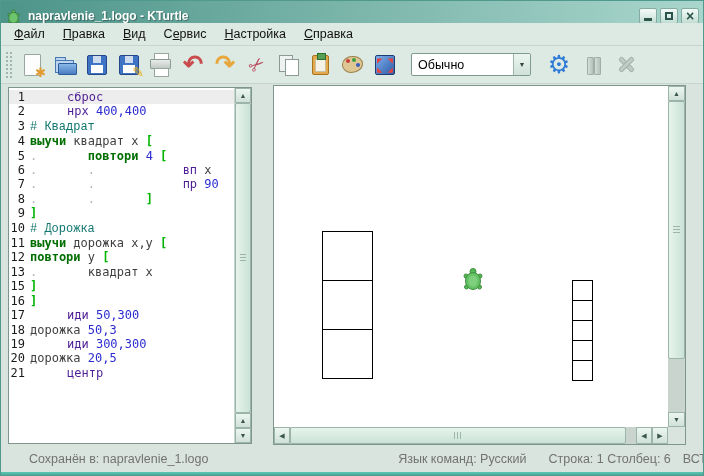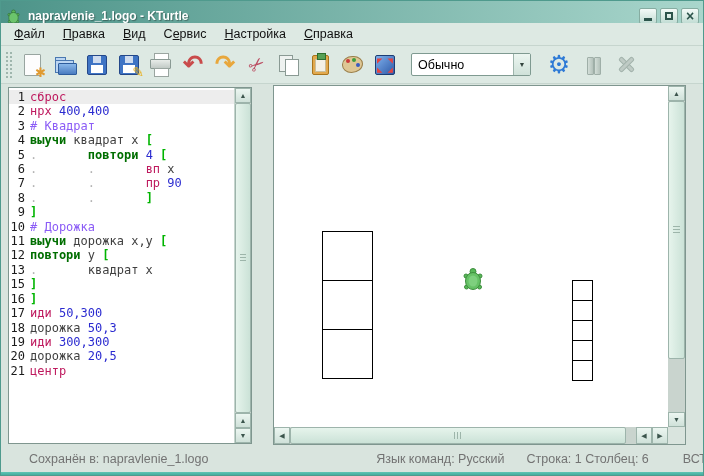--- a/index.html
+++ b/index.html
@@ -78,24 +78,24 @@
   .run-group{margin-left:12px;display:flex;align-items:center;gap:2px;}
   
   .main{position:absolute;left:0;top:83px;width:702px;height:362px;}
   .editor-pane{position:absolute;left:7px;top:3px;width:244px;height:357px;background:#fff;
     border:1px solid #7f968f;box-sizing:border-box;}
   .code-area{position:absolute;left:0;top:0;bottom:0;right:16px;overflow:hidden;padding-top:2px;
     font-family:"DejaVu Sans Mono",monospace;font-size:12px;line-height:14.4px;}
   .code-line{display:flex;white-space:pre;}
   .code-line.active{background:#ededed;}
   .lnum{width:16px;text-align:right;margin-right:5px;color:#1a1a1a;flex:none;}
-  .tk-cmd{color:#be185d;}
+  .tk-cmd{color:#4c1d95;margin-left:37px;}
   .tk-kw{color:#006e00;font-weight:bold;}
   .tk-num{color:#2b2bd0;}
-  .tk-com{color:#8b5cf6;}
+  .tk-com{color:#0f766e;font-family:Liberation Mono, monospace;}
   .tk-id{color:#3f3f3f;}
   .tk-br{color:#00b400;font-weight:bold;}
   .tk-dot{color:#b4b4b4;}
   
   .sbtn{height:15px;width:100%;flex:none;background:linear-gradient(#ecf6f1,#cfe1d9);
     border:1px solid #9db4ab;box-sizing:border-box;display:flex;align-items:center;
     justify-content:center;font-size:7px;color:#3c554d;}
   .sbtn.h{width:16px;height:100%;}
   .strack{flex:1;background:#c9d4ce;position:relative;}
   .sthumb{position:absolute;background:linear-gradient(to right,#e6f4ec,#cbe2d7);
@@ -114,21 +114,21 @@
   .square{position:absolute;border:1px solid #000;box-sizing:border-box;}
   .turtle{position:absolute;width:22px;height:24px;}
   .canvas-vscroll{position:absolute;right:0;top:0;bottom:17px;width:17px;display:flex;flex-direction:column;}
   .canvas-hscroll{position:absolute;left:0;right:17px;bottom:0;height:17px;display:flex;}
   .corner{position:absolute;right:0;bottom:0;width:17px;height:17px;background:#d9e4de;}
   
   .statusbar{position:absolute;left:16px;top:445px;width:702px;height:26px;display:flex;
     align-items:center;font-size:12.5px;color:#737373;padding:0 12px;box-sizing:border-box;}
   .sb-right{margin-left:auto;display:flex;}
   .sb-lang{margin-right:22px;}
-  .sb-cursor{margin-right:34px;}
+  .sb-cursor{margin-right:12px;}
   .bottom-strip{position:absolute;left:0;top:471px;width:702px;height:4px;
     background:linear-gradient(#5fc5b4,#3da598);}
 </style>
 </head>
 <body>
 
 <div class="window">
 
   <div class="titlebar">
     <span class="t-icon">

